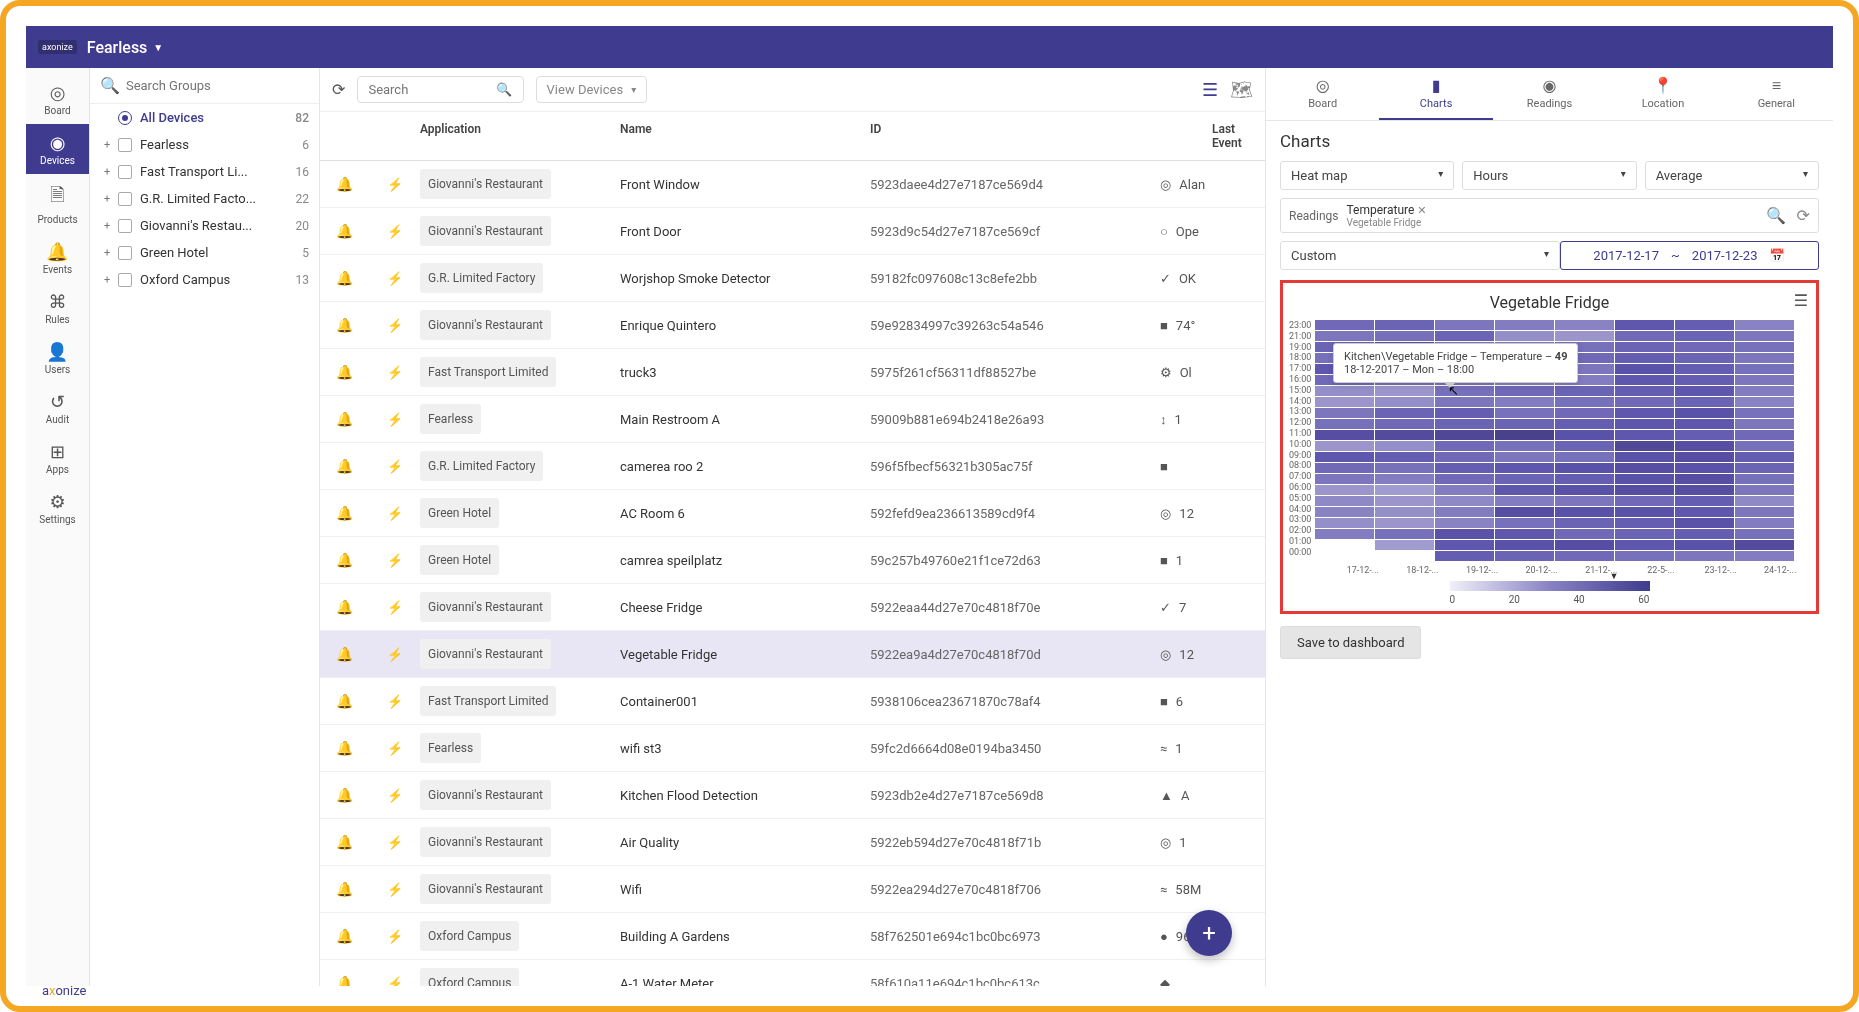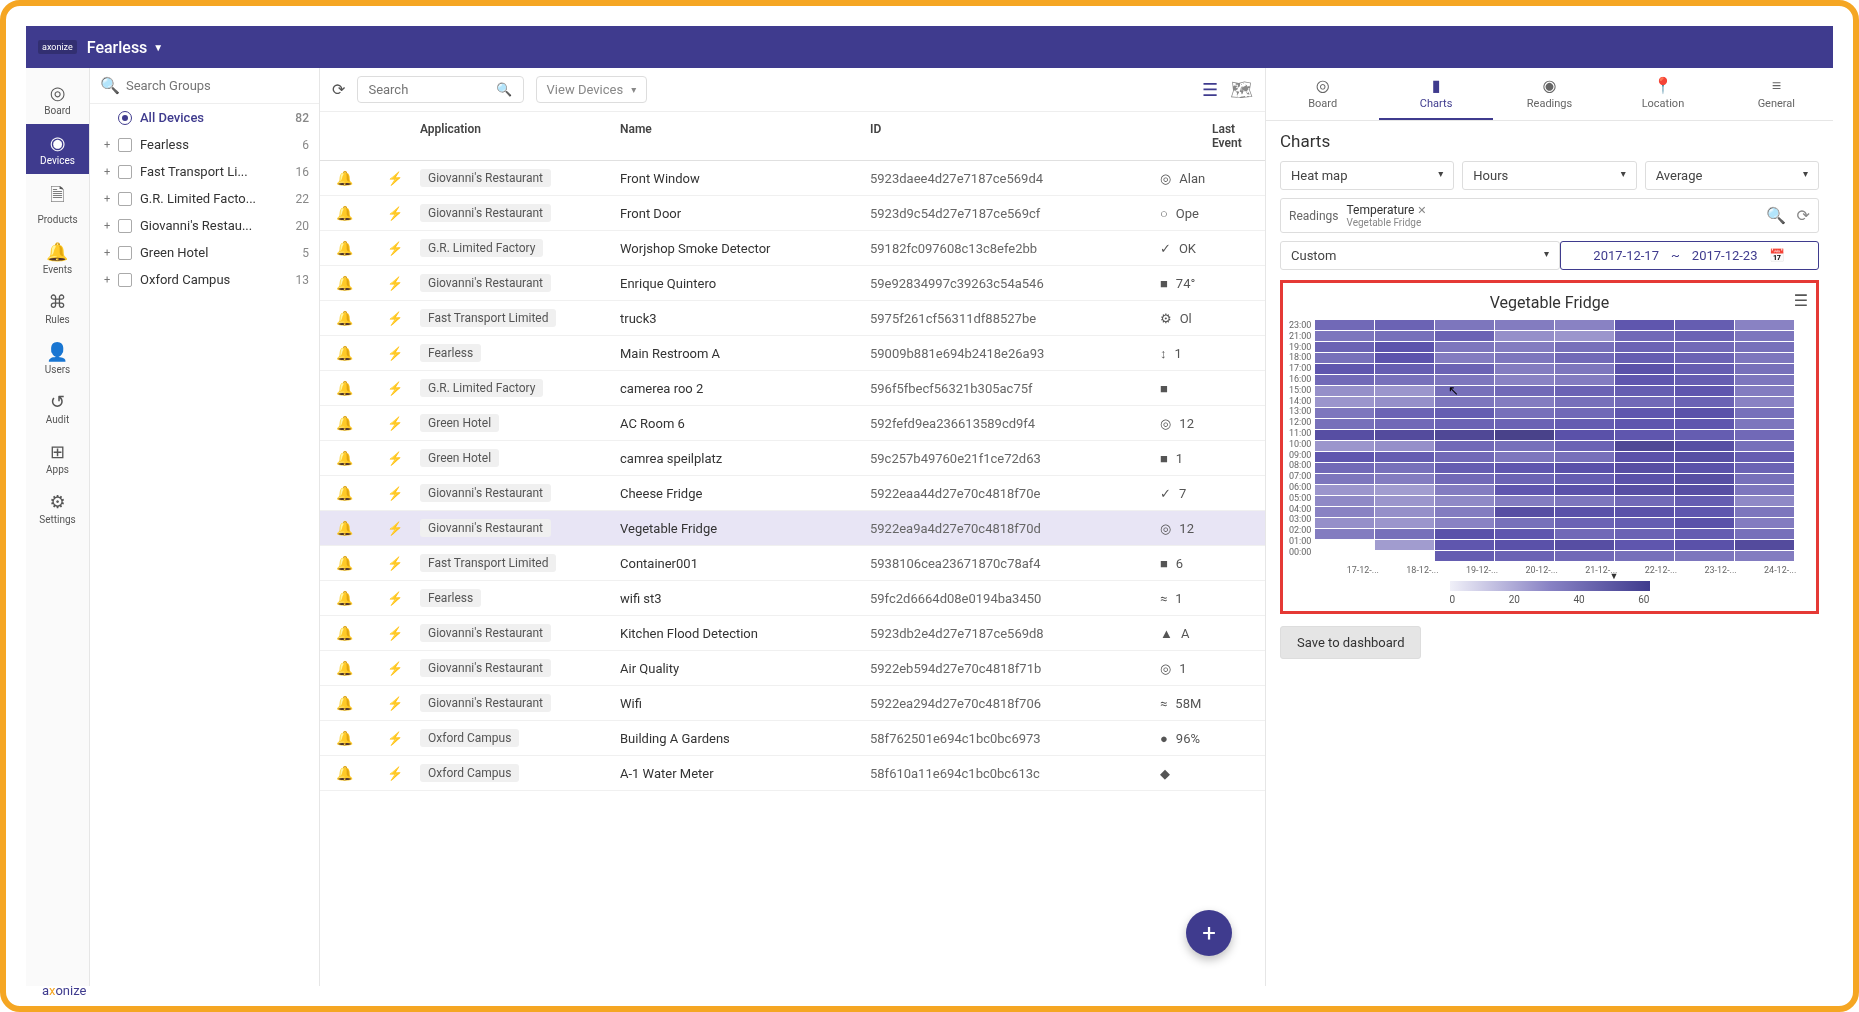--- a/index.html
+++ b/index.html
@@ -39,21 +39,21 @@
 .view-ic.active { color:#3f3b8e; }
 .table { overflow-y:auto; flex:1; }
 .table-head { display:flex; border-bottom:1px solid #e0e0e0; font-size:12px; color:#444; font-weight:600; padding:10px 0; }
 .table-head .col-alarm{width:50px} .col-status{width:50px} .col-app{width:200px} .col-name{width:250px} .col-id{width:342px} .col-last{flex:1; padding-right:10px}
 .table-row { display:flex; align-items:center; border-bottom:1px solid #f0f0f0; padding:8px 0; font-size:13px; color:#333; }
 .table-row.selected { background:#e8e5f5; }
 .table-row .col-alarm{width:50px; text-align:center;} .table-row .col-status{width:50px; text-align:center;} .table-row .col-app{width:200px} .table-row .col-name{width:250px} .table-row .col-id{width:290px; color:#666;} .table-row .col-last{flex:1; display:flex; align-items:center; gap:8px; color:#555; overflow:hidden; white-space:nowrap; }
 .bell-ic { color:#555; font-size:14px; }
 .bell-ic.red { color:#d9534f; }
 .bolt-ic { color:#5cb85c; font-size:13px; }
-.app-chip { background:#f0f0f0; padding:2px 8px; border-radius:3px; font-size:12px; color:#555; display:inline-block; }
+.app-chip { background:#f0f0f0; padding:8px 8px; border-radius:3px; font-size:12px; color:#555; display:inline-block; }
 .fab { position:absolute; bottom:50px; left:1180px; width:46px; height:46px; border-radius:50%; background:#3f3b8e; color:#fff; display:flex; align-items:center; justify-content:center; font-size:24px; box-shadow:0 4px 10px rgba(0,0,0,0.25); cursor:pointer; z-index:5; }
 .right-panel { width: 568px; background:#fff; border-left:1px solid #e6e6e6; display:flex; flex-direction:column; overflow:hidden; }
 .panel-topbar { background:#3f3b8e; height:42px; display:flex; align-items:center; justify-content:space-between; padding:0 14px; color:#fff; }
 .panel-tabs { display:flex; border-bottom:1px solid #e6e6e6; }
 .panel-tab { flex:1; display:flex; flex-direction:column; align-items:center; padding:8px 0; font-size:11px; color:#666; cursor:pointer; }
 .panel-tab.active { color:#3f3b8e; border-bottom:2px solid #3f3b8e; }
 .panel-tab-ic { font-size:16px; margin-bottom:2px; }
 .panel-body { flex:1; padding:10px 14px; overflow-y:auto; }
 .section-title { font-size:17px; color:#333; margin-bottom:10px; }
 .controls-row { display:flex; gap:8px; margin-bottom:8px; }
@@ -709,33 +709,37 @@
                   <div class="hm-cell" style="background: rgb(131, 124, 192);"></div>
                 </div>
               </div>
           </div>
           <div class="x-labels" id="x-labels">
               <span>17-12-...</span>
               <span>18-12-...</span>
               <span>19-12-...</span>
               <span>20-12-...</span>
               <span>21-12-...</span>
-              <span>22-12-...</span>
+              <span>22-5-...</span>
               <span>23-12-...</span>
               <span>24-12-...</span>
             </div>
           <div class="legend">
             <div class="legend-bar"></div>
             <div class="legend-labels" id="legend-labels">
                 <span>0</span>
                 <span>20</span>
                 <span>40</span>
                 <span>60</span>
               </div>
           </div>
+          <div class="tooltip">
+            <span>Kitchen\Vegetable Fridge – Temperature – </span><b>49</b><br>
+            <span>18-12-2017 – Mon – 18:00</span>
+          </div>
           <span class="cursor-ic">↖</span>
         </div>
 
         <div class="save-btn">Save to dashboard</div>
       </div>
     </div>
   </div>
 </div>
 
 <div class="fab">+</div>

